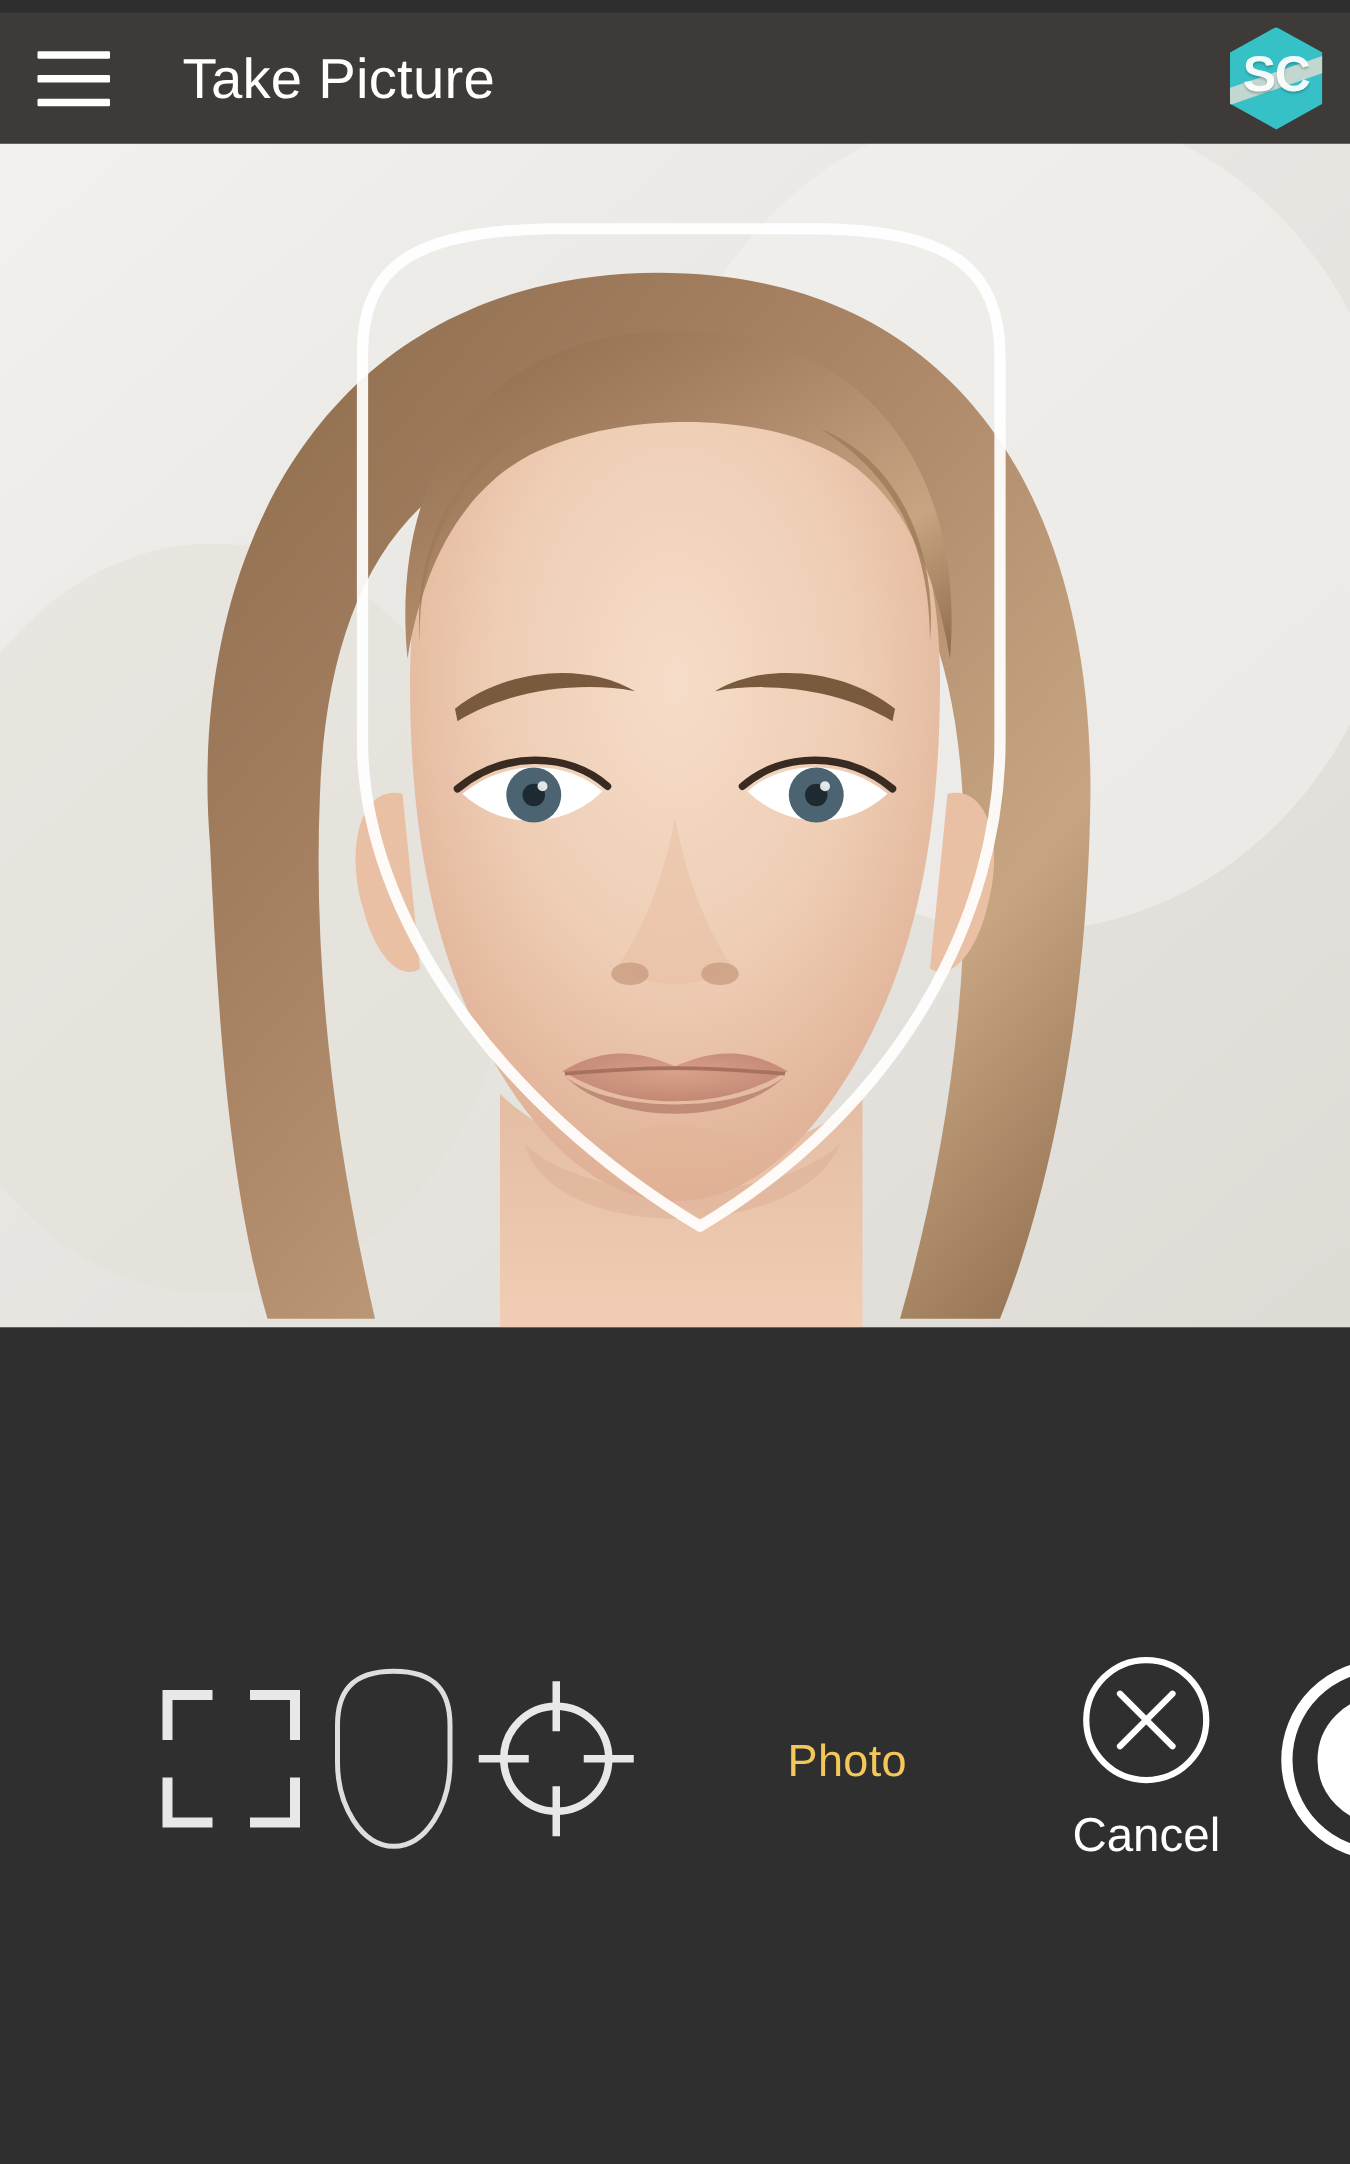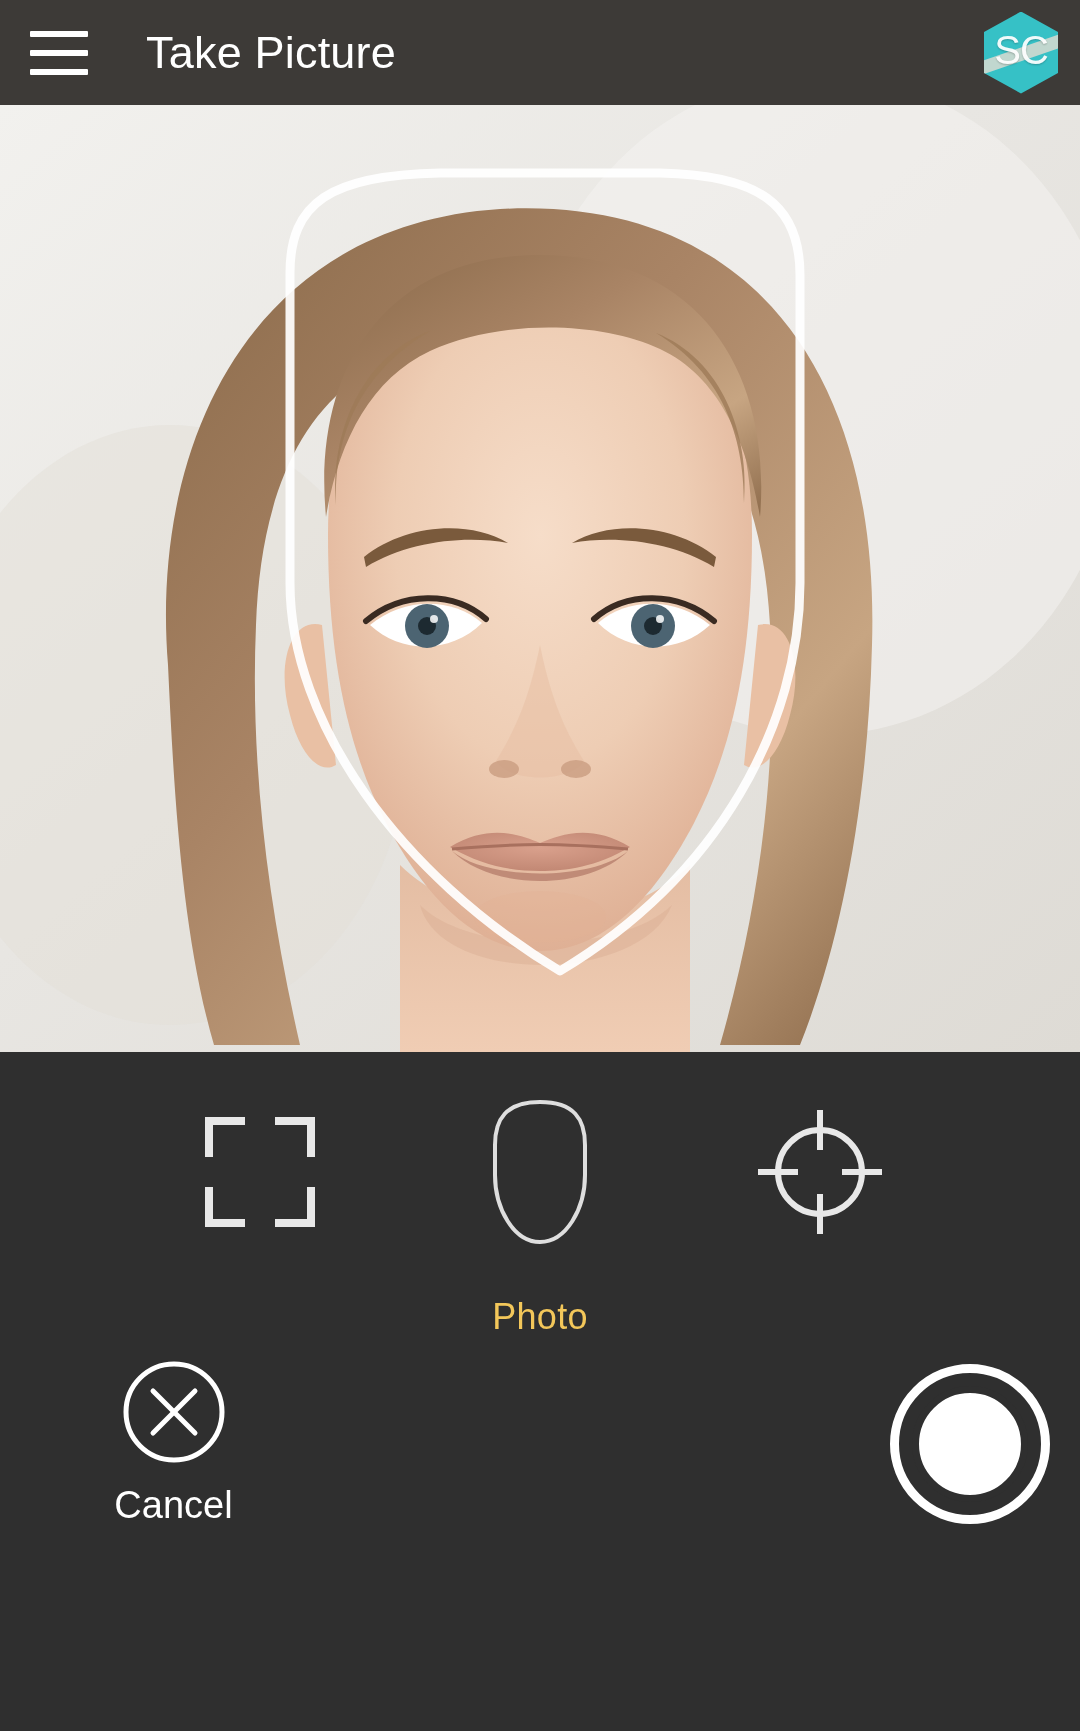--- a/index.html
+++ b/index.html
@@ -24,20 +24,21 @@
 
   
   .appbar {
     position: relative;
     height: 105px;
     flex: 0 0 105px;
     background: #3d3a37;
     display: flex;
     align-items: center;
     padding: 0 22px 0 24px;
+    margin-top: 10px;
   }
 
   .hamburger {
     width: 70px;
     height: 70px;
     display: flex;
     flex-direction: column;
     justify-content: center;
     align-items: center;
     gap: 13px;
@@ -98,21 +99,21 @@
     opacity: .75;
   }
   .app-logo .sc {
     position: absolute;
     inset: 0;
     display: flex;
     align-items: center;
     justify-content: center;
     color: #ffffff;
     font-size: 40px;
-    font-weight: 400;
+    font-weight: 700;
     letter-spacing: -1px;
     text-shadow: 0 1px 2px rgba(0,0,0,.25);
     padding-bottom: 4px;
     opacity: .92;
   }
 
   
   .preview {
     position: relative;
     flex: 0 0 947px;
@@ -138,21 +139,21 @@
     height: 100%;
     pointer-events: none;
   }
 
   
   .controls {
     position: relative;
     flex: 1 1 auto;
     background: #2f2f2f;
     display: flex;
-    flex-direction: column;
+    flex-direction: row;
     align-items: center;
   }
 
   .mode-row {
     width: 100%;
     height: 200px;
     display: flex;
     align-items: center;
     justify-content: space-around;
     padding: 0 120px;

